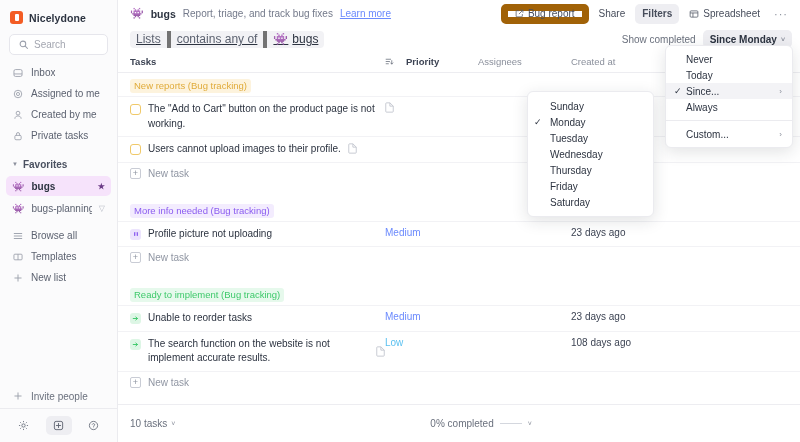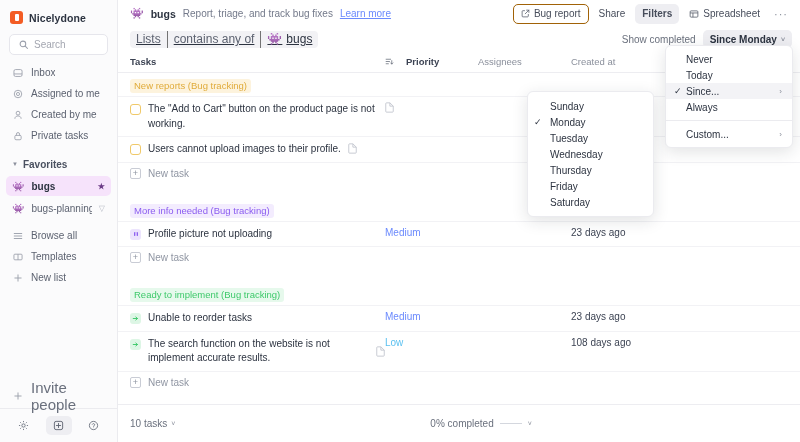--- a/index.html
+++ b/index.html
@@ -62,21 +62,21 @@
     font-size: 10px; color: #5c6270;
   }
   .list-item.active { background: #f6e3fb; color: #2c3340; font-weight: bold; }
   .list-item .lbl { flex: 1; white-space: nowrap; overflow: hidden; }
   .star { font-size: 8px; color: #6b3b86; }
   .emoji { font-size: 10px; flex: none; }
 
   .sidebar-bottom { margin-top: auto; }
   .invite {
     display: flex; align-items: center; gap: 7px;
-    height: 24px; padding: 0 12px; font-size: 15px; color: #6a707d;
+    height: 24px; padding: 0 12px; font-size: 10px; color: #6a707d; text-align: right;
   }
   .tool-row {
     display: flex; align-items: center; justify-content: space-around;
     height: 34px; border-top: 1px solid #ebebef; padding: 0 6px;
   }
   .tool-btn {
     width: 26px; height: 19px; border-radius: 5px;
     display: flex; align-items: center; justify-content: center;
     color: #6a707d;
   }
@@ -94,31 +94,31 @@
   .page-title { font-size: 10.5px; font-weight: bold; color: #2c3340; }
   .page-sub { font-size: 10px; color: #73798a; }
   .learn-more { font-size: 10px; color: #6b8afd; text-decoration: underline; }
 
   .topbar-right { display: flex; align-items: center; gap: 3px; }
   .tb-btn {
     display: flex; align-items: center; gap: 4px;
     height: 20px; padding: 0 7px; border-radius: 5px;
     font-size: 10px; color: #474d5b; white-space: nowrap;
   }
-  .tb-btn.outlined { border: 1px solid #a16207; }
+  .tb-btn.outlined { border: 7px solid #a16207; }
   .tb-btn.active { background: #eeeef2; font-weight: bold; }
   .tb-more { padding: 0 4px; color: #8b909c; font-size: 11px; letter-spacing: 1px; }
 
   .filterbar { height: 24px; display: flex; align-items: center; padding: 0 8px 0 12px; position: relative; }
   .chip {
     display: flex; align-items: flex-start; height: 17px;
     border-radius: 4px; overflow: hidden; font-size: 12px; text-decoration: underline;
   }
   .chip-seg { padding: 0 6px; height: 17px; display: flex; align-items: center; background: #f2f2f5; color: #5c6270; }
-  .chip-seg + .chip-seg { border-left: 1px solid #737373; }
+  .chip-seg + .chip-seg { border-left: 4px solid #737373; }
   .chip-seg.val { color: #2c3340; gap: 4px; }
 
   .filter-right { margin-left: auto; display: flex; align-items: center; }
   .fr-btn {
     display: flex; align-items: center; gap: 4px;
     height: 18px; padding: 0 7px; font-size: 10px; color: #6a707d;
     border-radius: 5px;
   }
   .fr-btn.sel { background: #eeeef2; color: #2c3340; font-weight: bold; }
 

